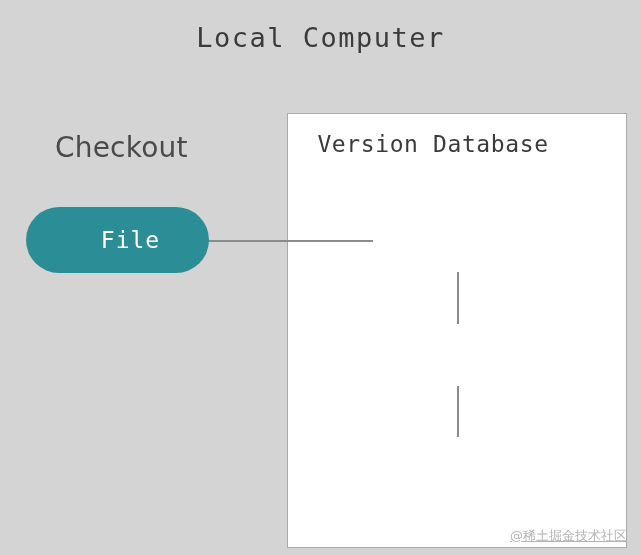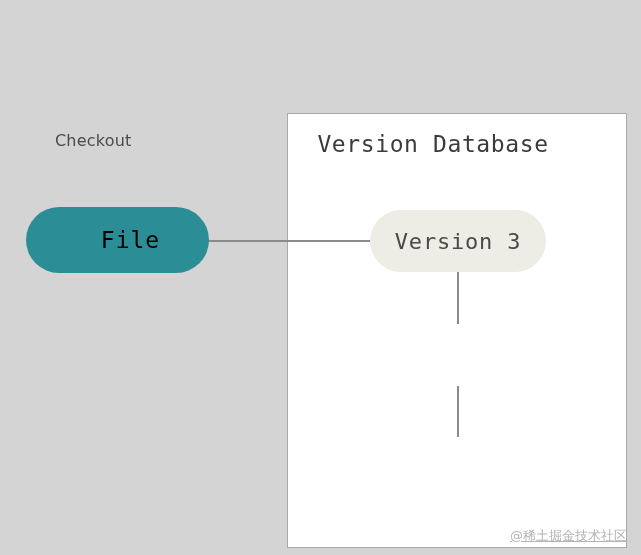--- a/index.html
+++ b/index.html
@@ -57,21 +57,21 @@
     color: #3b3b3b;
     white-space: nowrap;
   }
 
   
   .checkout-label {
     position: absolute;
     left: 55px;
     top: 131px;
     font-family: "DejaVu Sans", sans-serif;
-    font-size: 16px;
+    font-size: 28px;
     letter-spacing: 0.2px;
     color: #4a4a4a;
     white-space: nowrap;
   }
 
   
   .file-pill {
     position: absolute;
     left: 26px;
     top: 207px;
@@ -88,21 +88,21 @@
     width: 183px;
     height: 66px;
     display: flex;
     align-items: center;
     justify-content: center;
     padding-left: 26px;
     box-sizing: border-box;
     font-family: "DejaVu Sans Mono", monospace;
     font-size: 23px;
     letter-spacing: 1px;
-    color: #000000;
+    color: #ffffff;
     white-space: nowrap;
   }
 
   
   .version-pill {
     position: absolute;
     left: 370px;
     width: 176px;
     height: 62px;
     background: #ededE5;
@@ -156,36 +156,34 @@
     color: #b3b3b3;
     white-space: nowrap;
     text-decoration: underline;
   }
 </style>
 </head>
 <body>
 
 <div id="canvas">
 
+  <div class="diagram-title">Local Computer</div>
 
   <div class="checkout-label">Checkout</div>
 
   <div class="db-panel"></div>
 
   <div class="db-panel-title">Version Database</div>
 
   <div class="connector-h"></div>
 
   <div class="file-pill">
     <div class="file-pill-label">File</div>
   </div>
 
-  <div class="version-pill" id="pill-v3">
-    <div class="version-pill-label">Version 3</div>
-  </div>
 
   <div class="connector-v" id="connector-v3-v2"></div>
 
 
   <div class="connector-v" id="connector-v2-v1"></div>
 
 
   <div class="watermark">@稀土掘金技术社区</div>
 
 </div>

